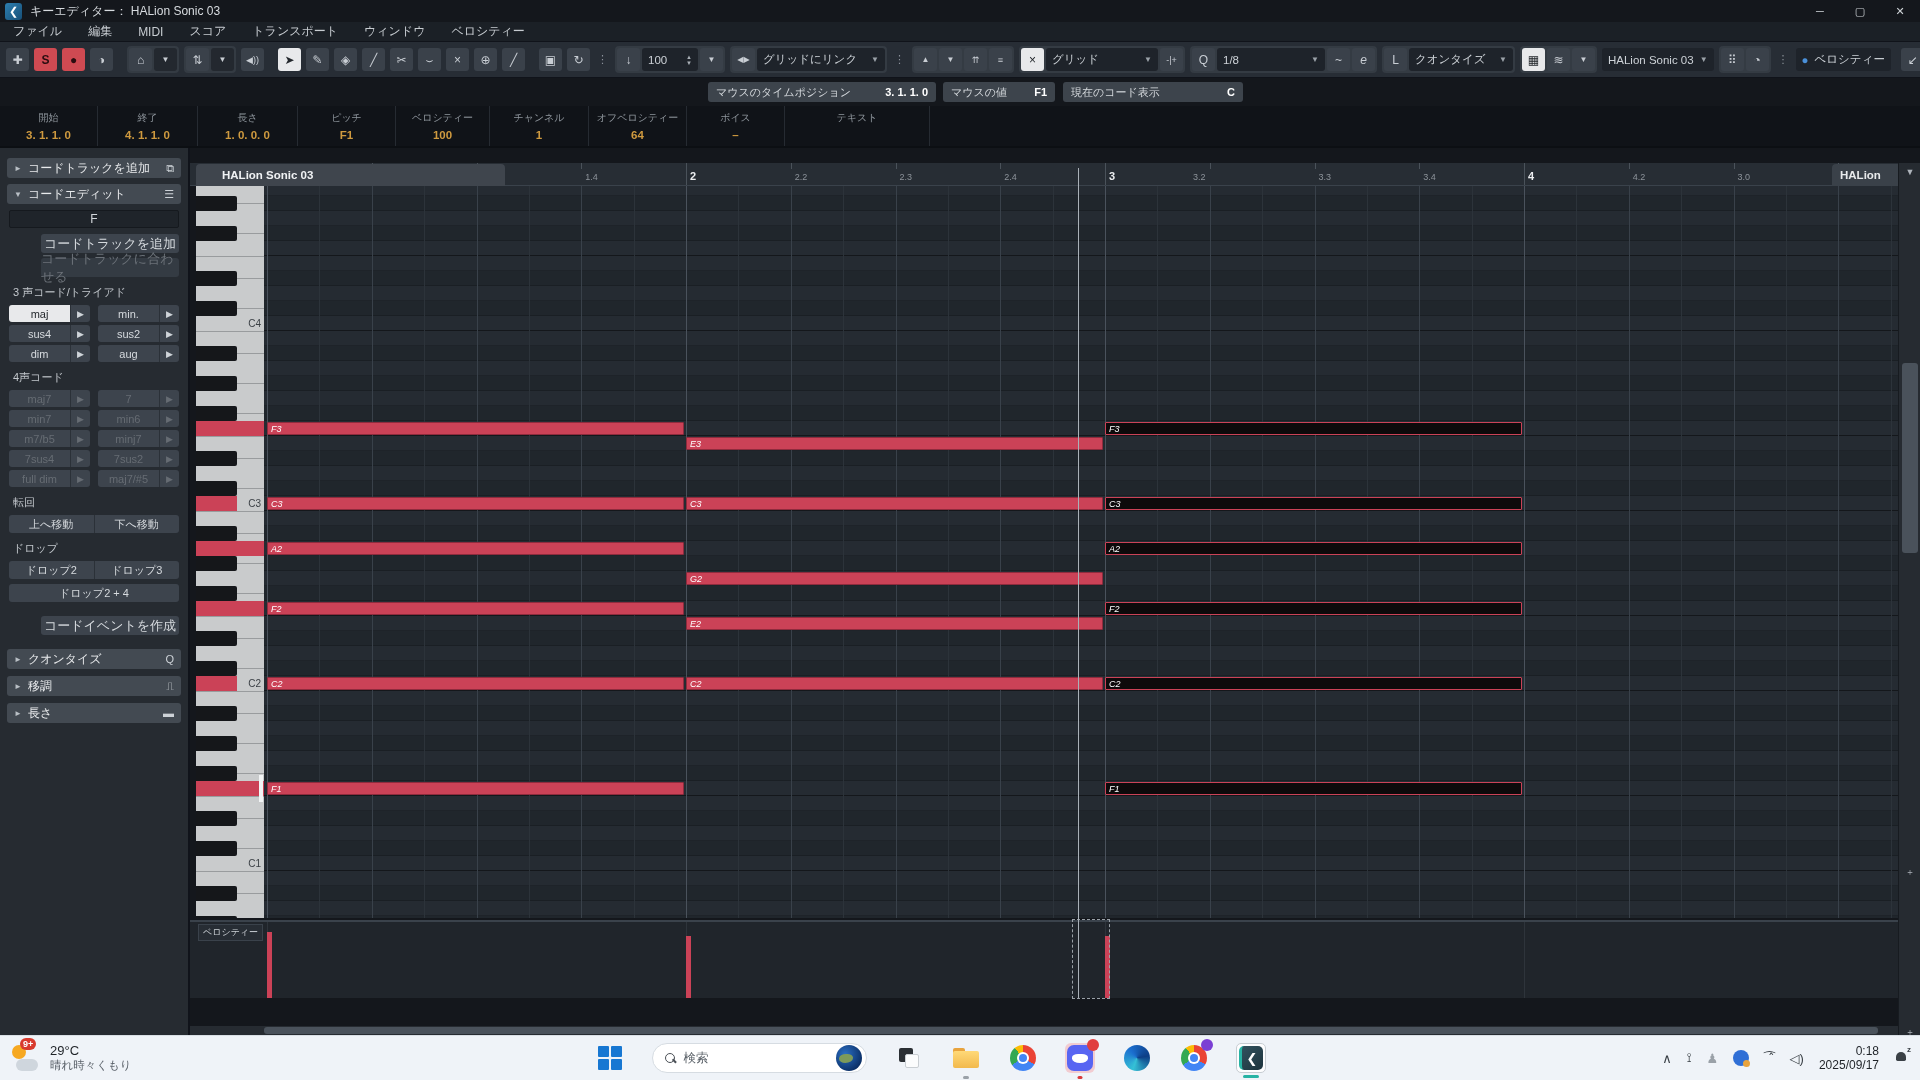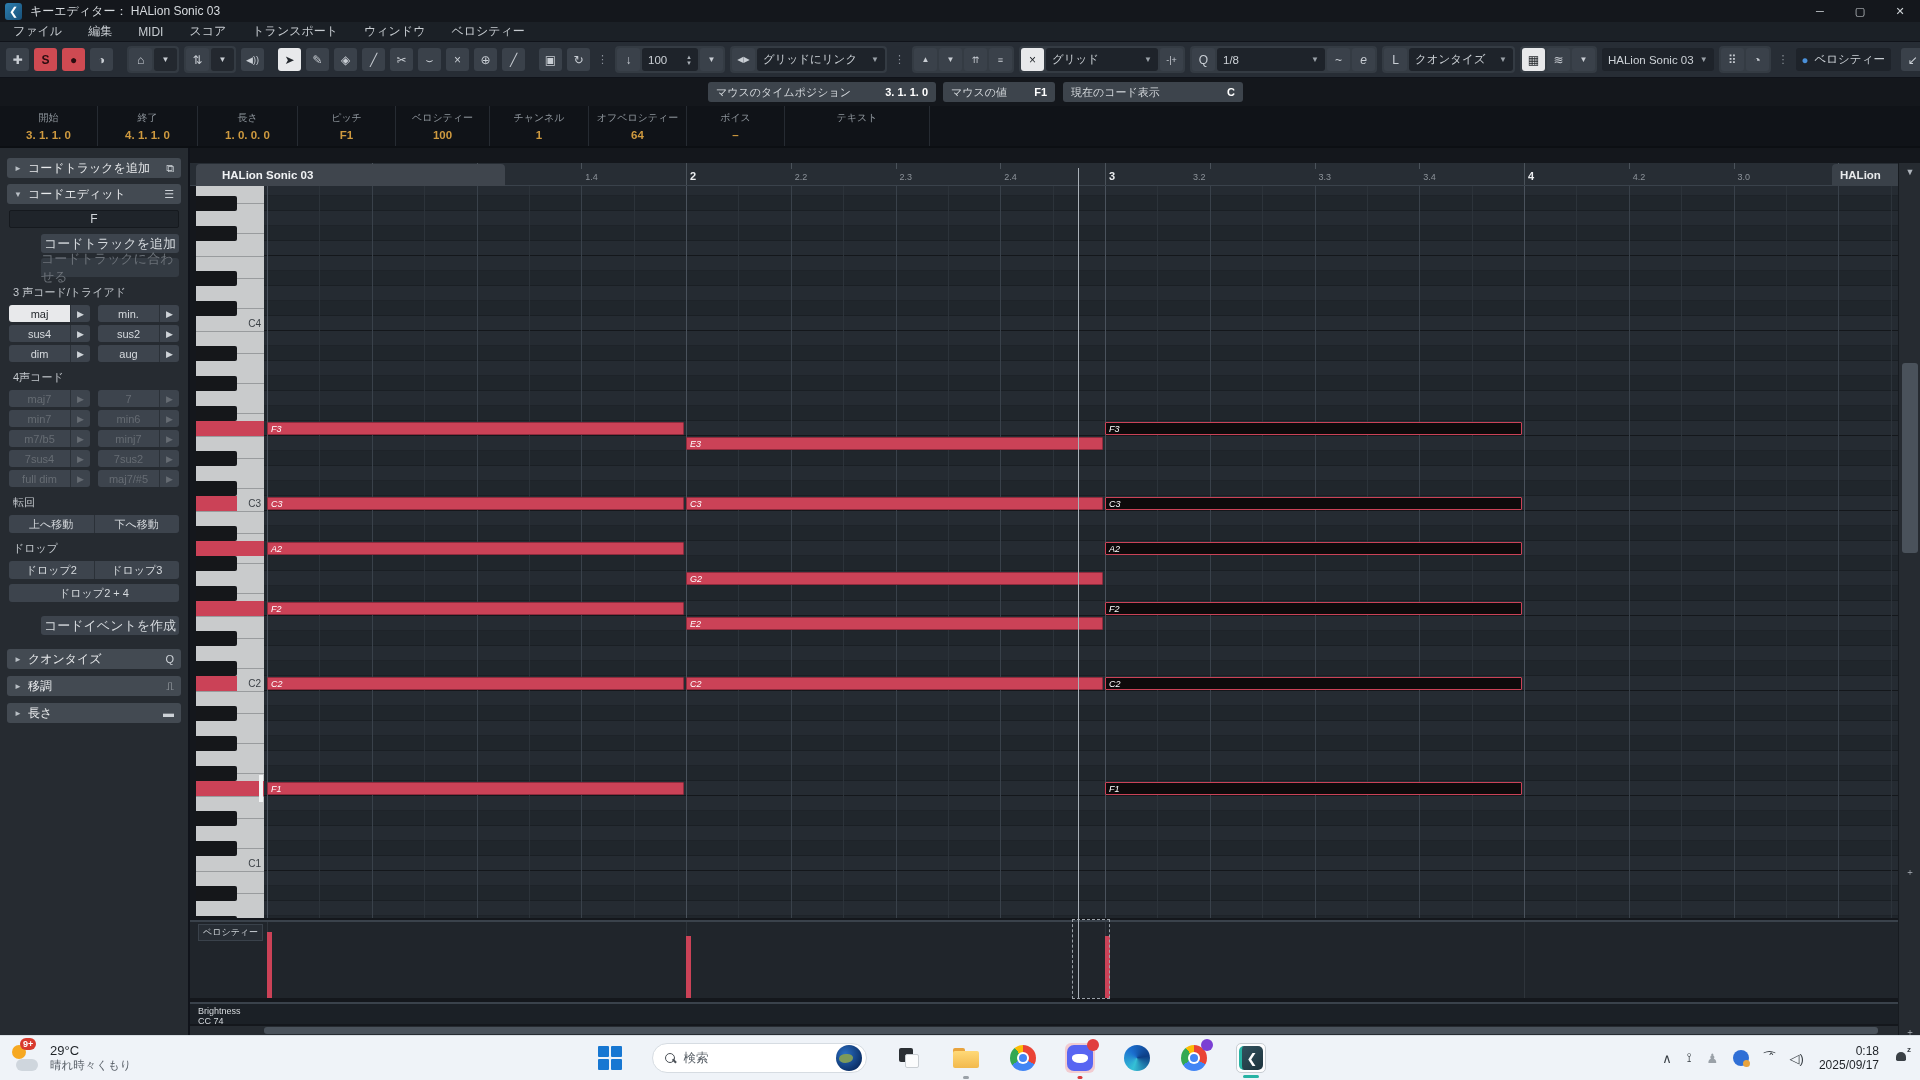--- a/index.html
+++ b/index.html
@@ -689,26 +689,20 @@
         <div class="vlane-label">ベロシティー</div>
       <div style="position: absolute; top: 0px; bottom: 0px; width: 1px; left: 77px; background: rgb(46, 52, 59);"></div>
           <div style="position: absolute; top: 0px; bottom: 0px; width: 1px; left: 496px; background: rgb(46, 52, 59);"></div>
           <div style="position: absolute; top: 0px; bottom: 0px; width: 1px; left: 915px; background: rgb(46, 52, 59);"></div>
           <div style="position: absolute; top: 0px; bottom: 0px; width: 1px; left: 1334px; background: rgb(46, 52, 59);"></div>
           <div class="vbar" style="left: 77px; height: 66px; top: 10px; background: rgb(203, 66, 87);"></div>
           <div class="vbar" style="left: 496px; height: 62px; top: 14px; background: rgb(203, 66, 87);"></div>
           <div class="vbar" style="left: 915px; height: 62px; top: 14px; background: rgb(203, 66, 87);"></div>
           <div class="vdash" style="left: 882px; top: -3px; width: 38px; height: 80px;"></div>
         </div>
-      <div class="blane">
-        <div class="blab">
-          <div>Brightness</div>
-          <div>CC 74</div>
-        </div>
-      </div>
       <div class="hscroll">
           <div class="hthumb"></div>
         </div>
       <div class="vscroll">
         <div class="vsbtn" style="top:0;">▼</div>
         <div class="vthumb"></div>
         <div class="vsbtn" style="top:700px;">＋</div>
         <div class="vsbtn" style="top:860px;">＋</div>
       </div>
     </div>

